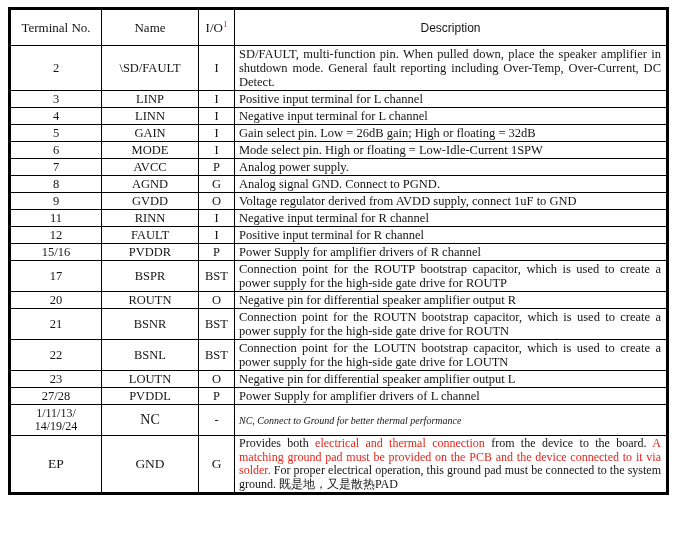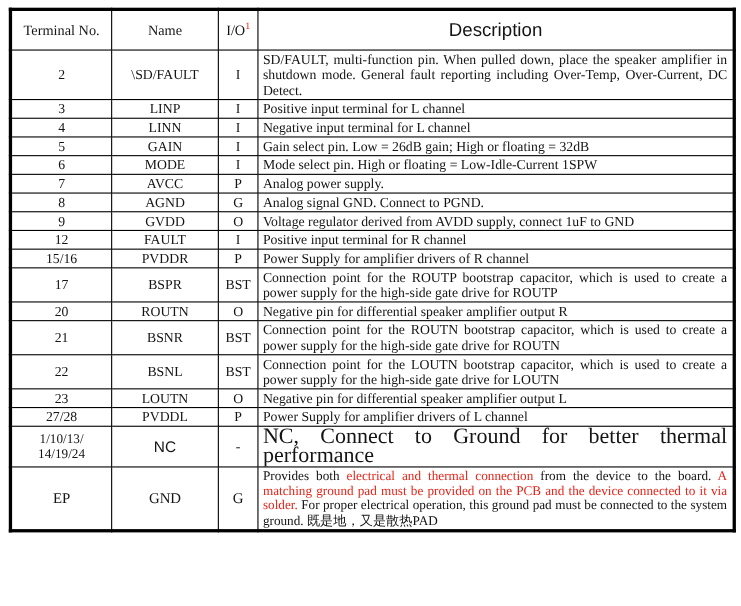--- a/index.html
+++ b/index.html
@@ -21,34 +21,34 @@
     border: 1px solid #000;
     padding: 1px 2px;
     vertical-align: middle;
     text-align: center;
     font-size: 12.5px;
     line-height: 14px;
     overflow: hidden;
   }
   .pin-table thead tr { height: 37px; }
   .pin-table th { font-weight: normal; font-size: 13px; margin-top: 39px; }
-  th.desc-hdr { font-family: "Liberation Sans", sans-serif; font-size: 17px; }
+  th.desc-hdr { font-family: "Liberation Sans", sans-serif; font-size: 12px; }
   sup.fnote { color: var(--red, #e5251b); font-size: 9px; line-height: 0; }
   td.desc {
     text-align: justify;
     padding: 1px 5px 1px 4px;
   }
   tr.row-s  { height: 17px; }
   tr.row-sd { height: 34px; }
   tr.row-d  { height: 30px; }
   tr.row-nc { height: 31px; }
   tr.row-ep { height: 56px; }
   tr.row-nc td.terminal { white-space: pre-line; font-size: 12px; line-height: 13px; }
-  tr.row-nc td.name { font-family: Liberation Sans, sans-serif; font-size: 14px; }
-  tr.row-nc td.desc { font-size: 20px; line-height: 17px; }
+  tr.row-nc td.name { font-family: Liberation Serif, serif; font-size: 14px; }
+  tr.row-nc td.desc { font-size: 10px; line-height: 17px; font-style: italic; }
   tr.row-ep td.terminal, tr.row-ep td.name, tr.row-ep td.io { font-size: 13.5px; }
   tr.row-ep td.desc { font-size: 12px; line-height: 13.5px; }
   span.red { color: var(--red, #e5251b); }
 </style>
 </head>
 <body>
 
 <div class="page">
   <table class="pin-table">
     <colgroup>
@@ -108,20 +108,26 @@
           <td class="io">G</td>
           <td class="desc"><span>Analog signal GND. Connect to PGND.</span></td>
         </tr>
         <tr class="row-s">
           <td class="terminal">9</td>
           <td class="name">GVDD</td>
           <td class="io">O</td>
           <td class="desc"><span>Voltage regulator derived from AVDD supply, connect 1uF to GND</span></td>
         </tr>
         <tr class="row-s">
+          <td class="terminal">11</td>
+          <td class="name">RINN</td>
+          <td class="io">I</td>
+          <td class="desc"><span>Negative input terminal for R channel</span></td>
+        </tr>
+        <tr class="row-s">
           <td class="terminal">12</td>
           <td class="name">FAULT</td>
           <td class="io">I</td>
           <td class="desc"><span>Positive input terminal for R channel</span></td>
         </tr>
         <tr class="row-s">
           <td class="terminal">15/16</td>
           <td class="name">PVDDR</td>
           <td class="io">P</td>
           <td class="desc"><span>Power Supply for amplifier drivers of R channel</span></td>
@@ -156,21 +162,21 @@
           <td class="io">O</td>
           <td class="desc"><span>Negative pin for differential speaker amplifier output L</span></td>
         </tr>
         <tr class="row-s">
           <td class="terminal">27/28</td>
           <td class="name">PVDDL</td>
           <td class="io">P</td>
           <td class="desc"><span>Power Supply for amplifier drivers of L channel</span></td>
         </tr>
         <tr class="row-nc">
-          <td class="terminal">1/10/13/
+          <td class="terminal">1/11/13/
 14/19/24</td>
           <td class="name">NC</td>
           <td class="io">-</td>
           <td class="desc"><span>NC, Connect to Ground for better thermal performance</span></td>
         </tr>
         <tr class="row-ep">
           <td class="terminal">EP</td>
           <td class="name">GND</td>
           <td class="io">G</td>
           <td class="desc"><span>Provides both </span><span class="red">electrical and thermal connection</span><span> from the device to the board. </span><span class="red">A matching ground pad must be provided on the PCB and the device connected to it via solder.</span><span> For proper electrical operation, this ground pad must be connected to the system ground.  既是地，又是散热PAD</span></td>

